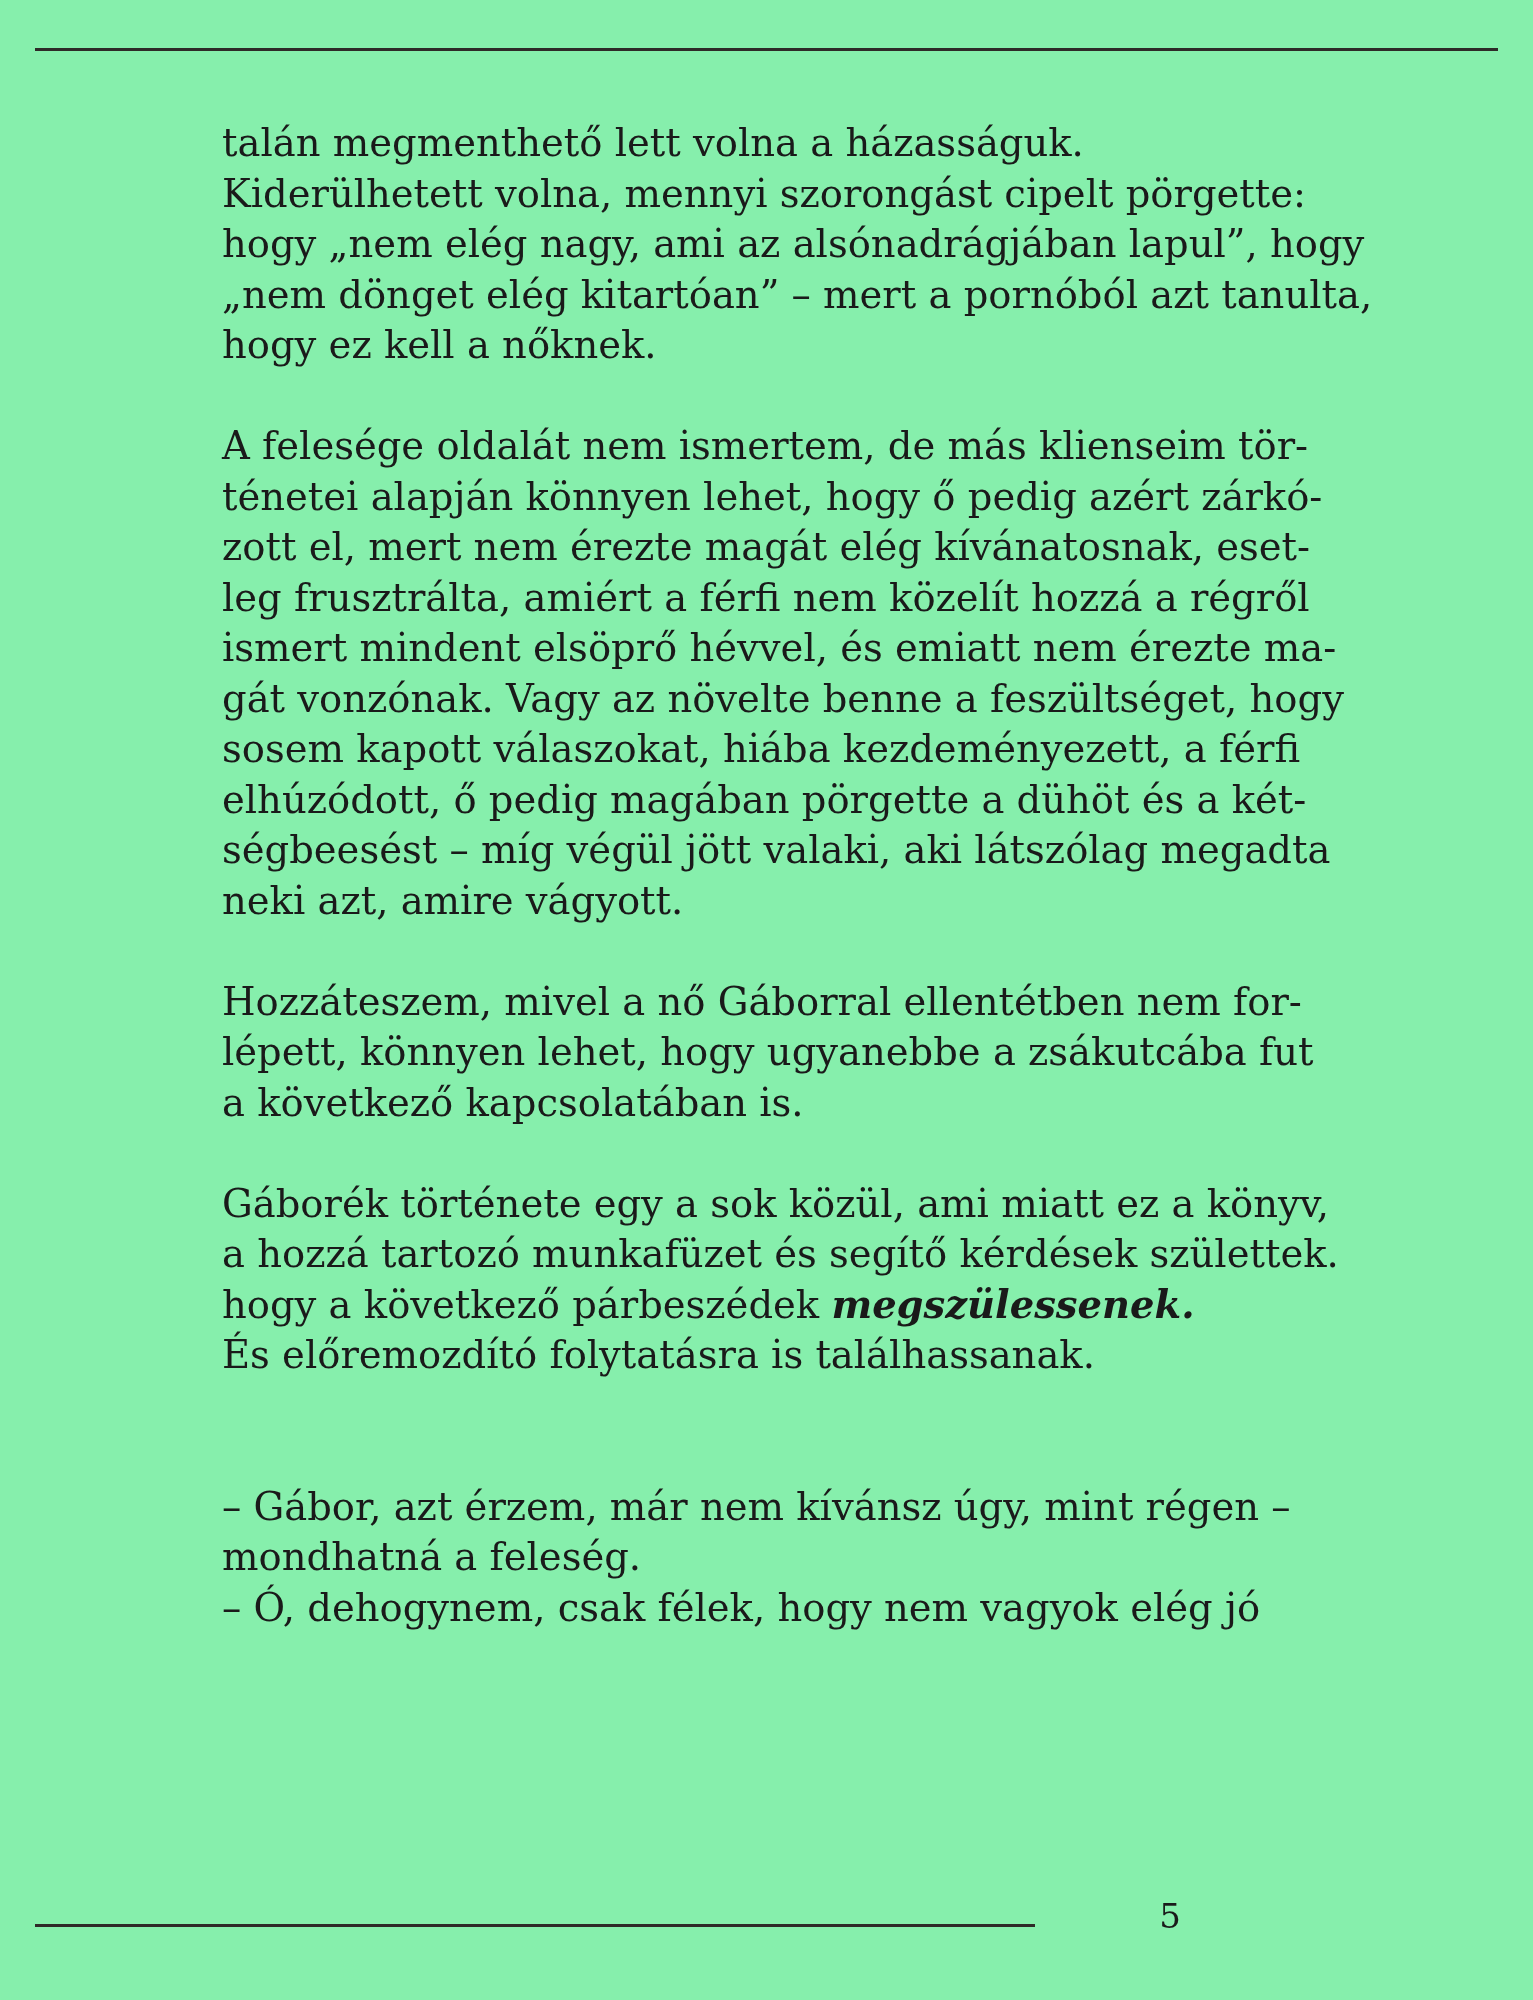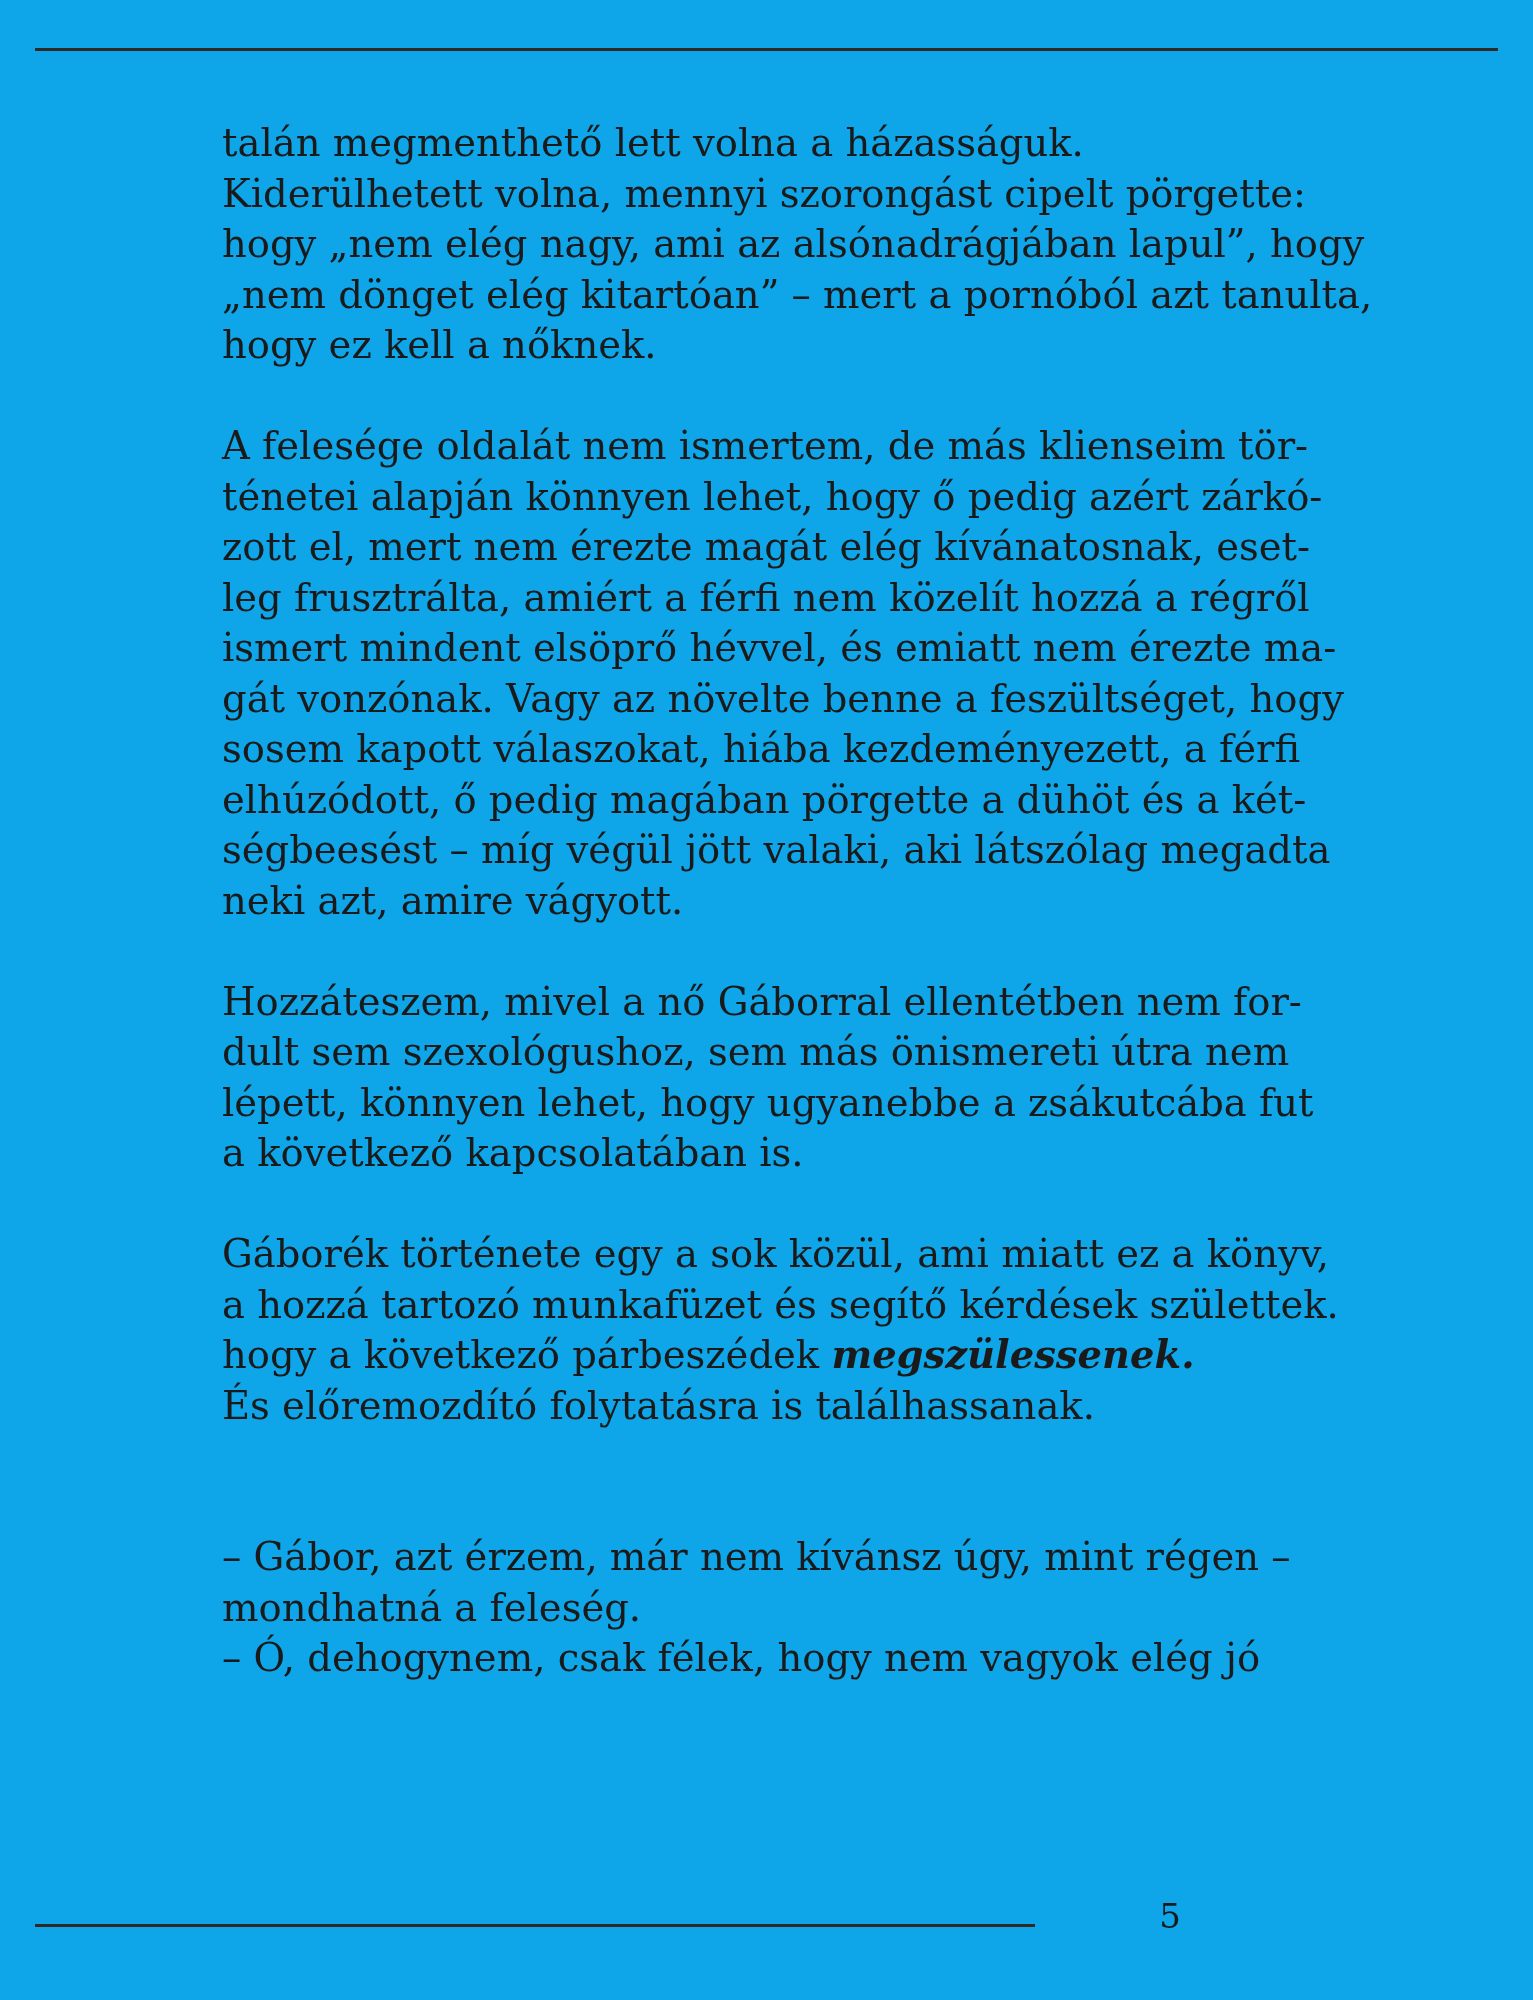--- a/index.html
+++ b/index.html
@@ -12,21 +12,21 @@
     height: 2000px;
     font-family: "DejaVu Serif", "Liberation Serif", serif;
     color: #1a1a1a;
     position: relative;
     overflow: hidden;
   }
 
   .page {
     position: absolute;
     inset: 0;
-    background: #0ea5e9;
+    background: #86efac;
     padding-left: 36px;
   }
 
   
   .header-rule {
     position: absolute;
     left: 35px;
     top: 48px;
     width: 1463px;
     height: 0;
@@ -122,21 +122,20 @@
       <span class="ln">sosem kapott válaszokat, hiába kezdeményezett, a férfi</span>
       <span class="ln">elhúzódott, ő pedig magában pörgette a dühöt és a két-</span>
       <span class="ln">ségbeesést – míg végül jött valaki, aki látszólag megadta</span>
       <span class="ln">neki azt, amire vágyott.</span>
     </p>
 
     <div class="blockgap"></div>
 
     <p class="just">
       <span class="ln">Hozzáteszem, mivel a nő Gáborral ellentétben nem for-</span>
-      <span class="ln">dult sem szexológushoz, sem más önismereti útra nem</span>
       <span class="ln">lépett, könnyen lehet, hogy ugyanebbe a zsákutcába fut</span>
       <span class="ln">a következő kapcsolatában is.</span>
     </p>
 
     <div class="blockgap"></div>
 
     <p class="ragged">
       <span class="ln">Gáborék története egy a sok közül, ami miatt ez a könyv,</span>
       <span class="ln">a hozzá tartozó munkafüzet és segítő kérdések születtek.</span>
       <span class="ln">hogy a következő párbeszédek <em>megszülessenek.</em></span>

